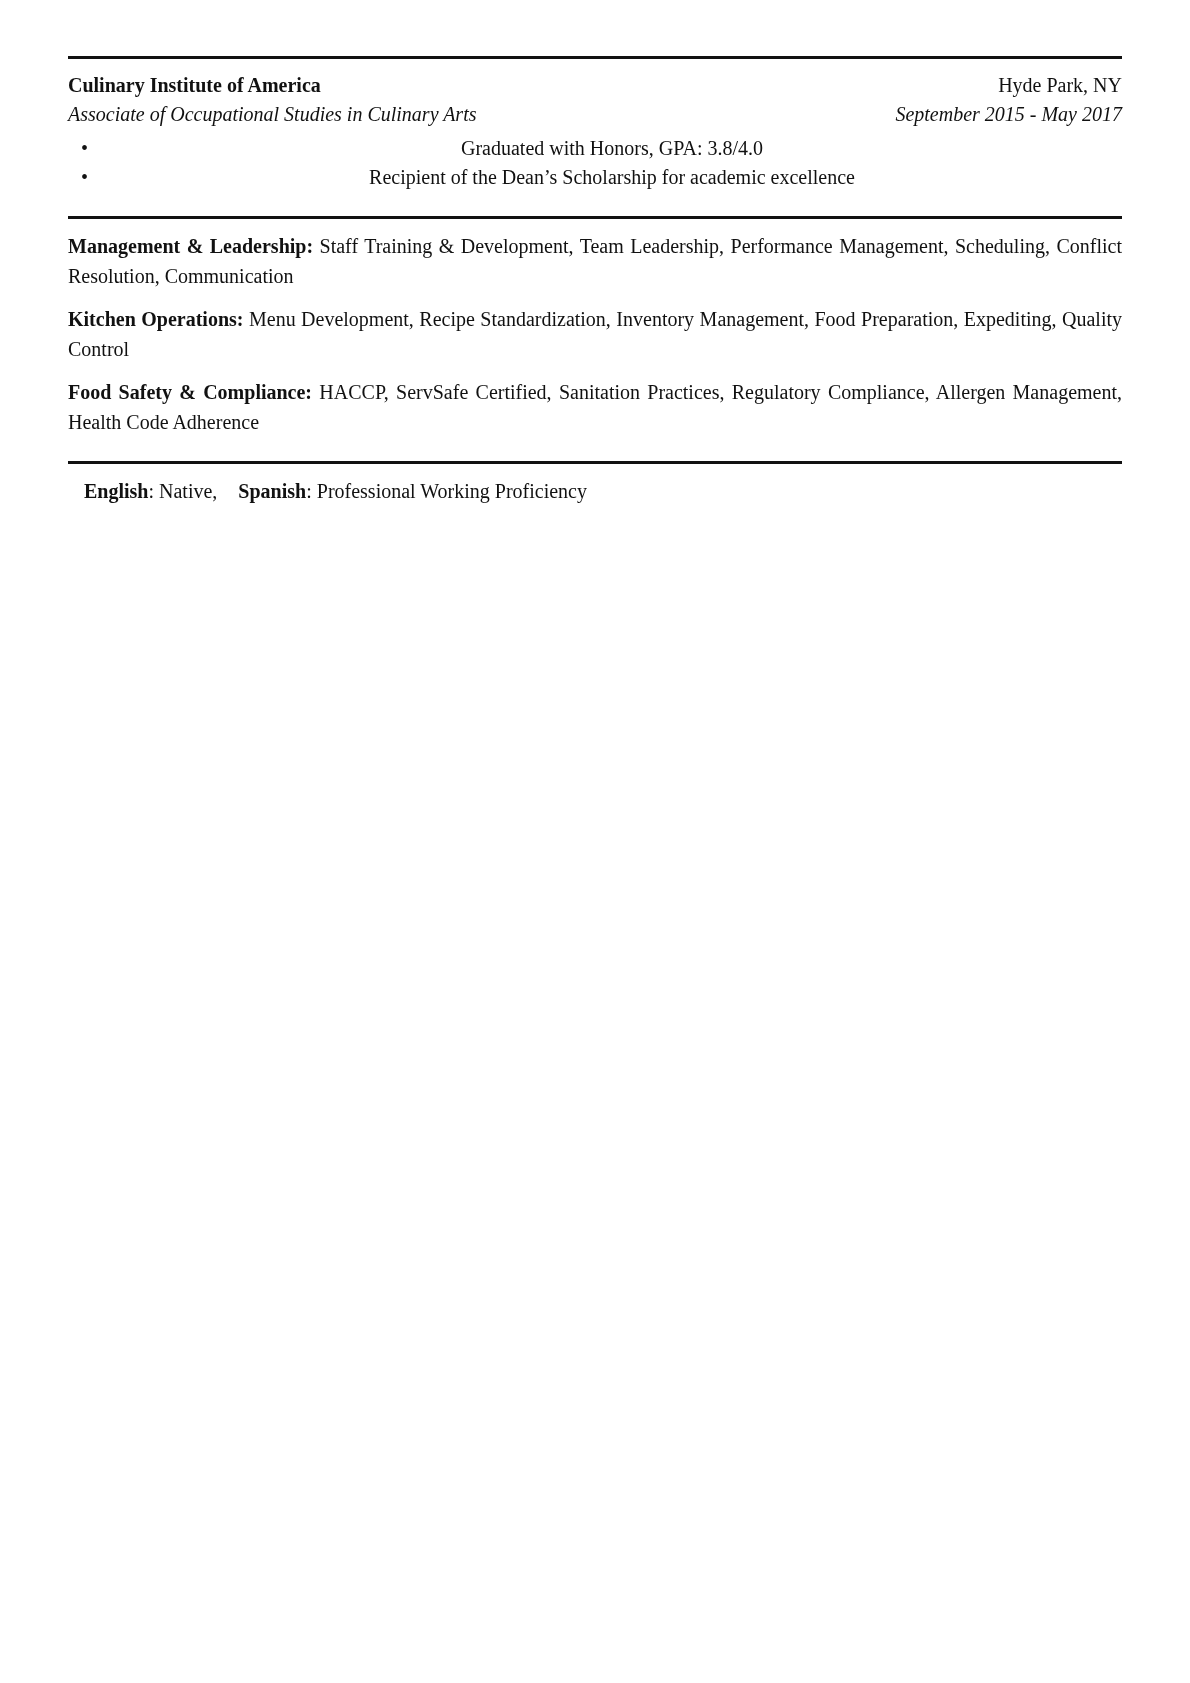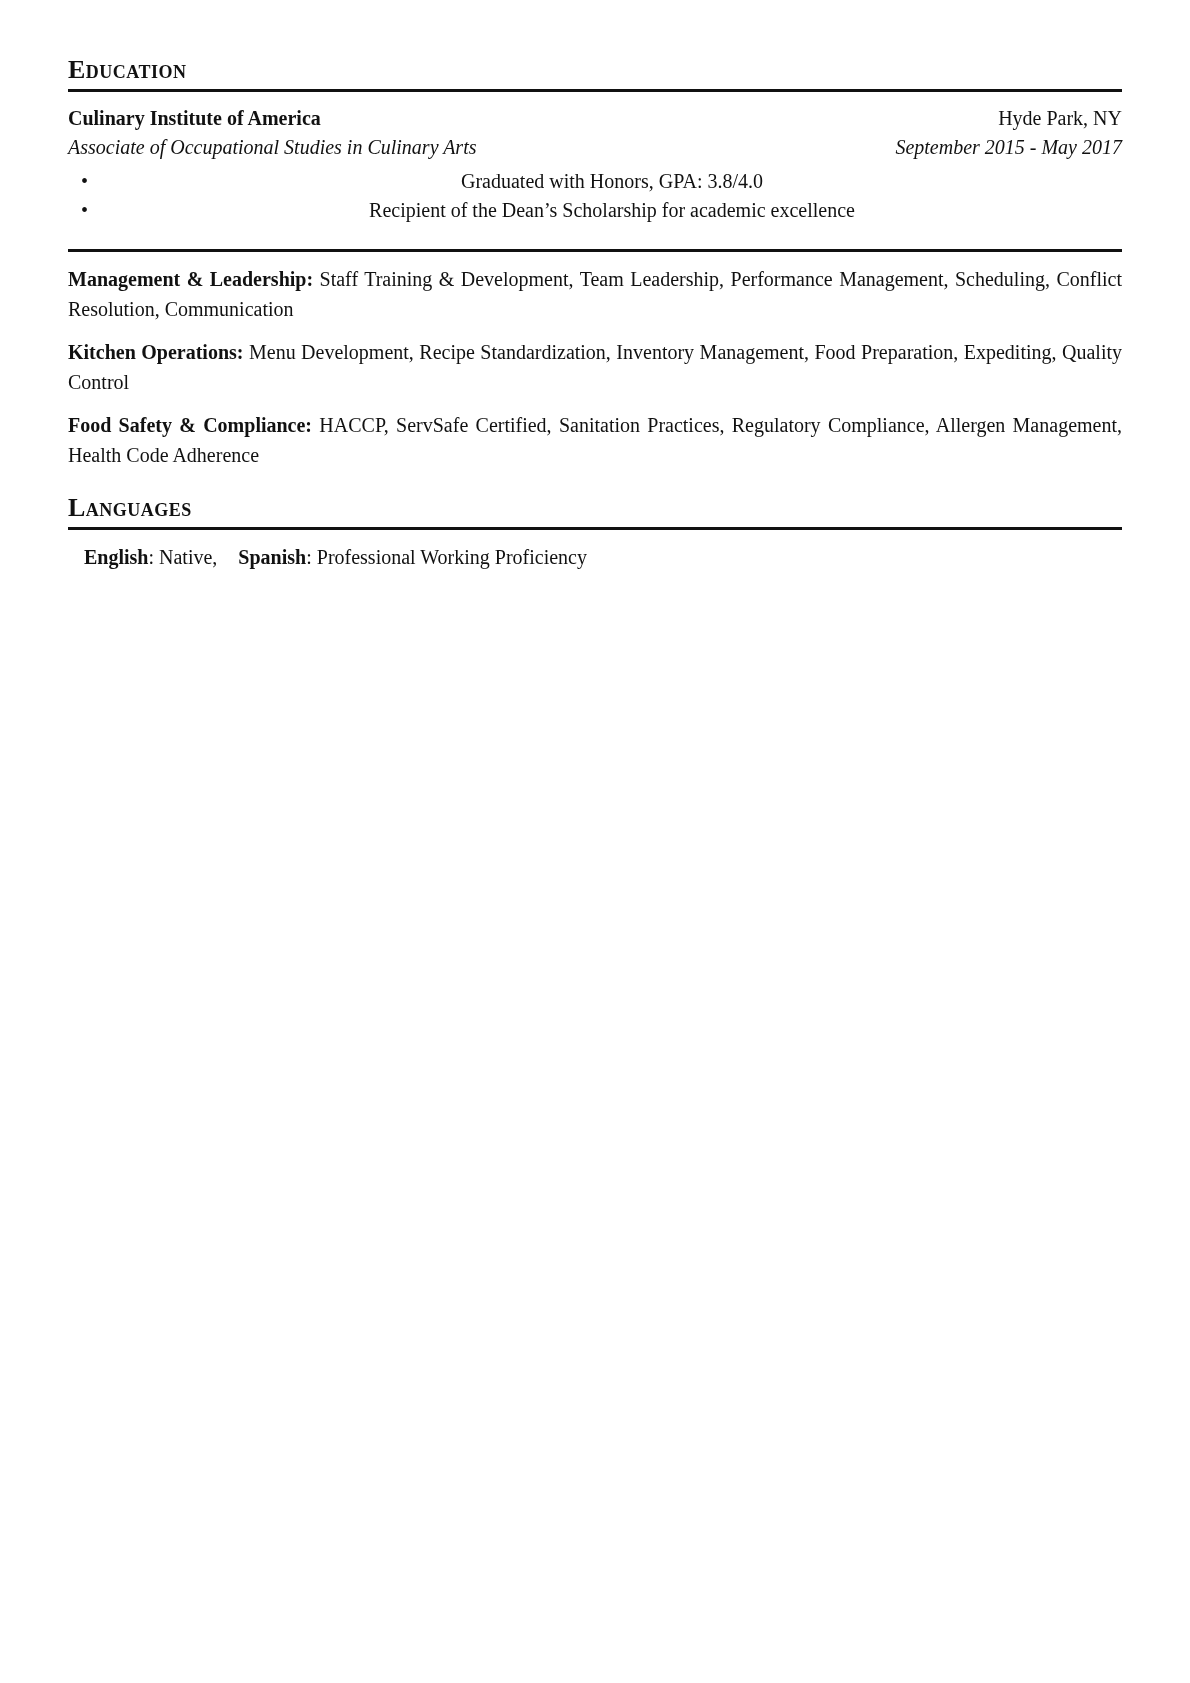--- a/index.html
+++ b/index.html
@@ -81,21 +81,20 @@
     font-weight: bold;
     margin-left: 16px;
   }
 </style>
 </head>
 <body>
 
 <div class="page">
 
   <div class="section">
-    <h2 class="sec-heading">Education</h2>
     <div class="sec-rule"></div>
 
     <div class="entry-row">
       <span class="inst">Culinary Institute of America</span>
       <span>Hyde Park, NY</span>
     </div>
     <div class="entry-row italic">
       <span>Associate of Occupational Studies in Culinary Arts</span>
       <span>September 2015 - May 2017</span>
     </div>
@@ -111,19 +110,18 @@
 
     <p class="skill-para"><span class="cat">Management &amp; Leadership:</span> <span>Staff Training &amp; Development, Team Leadership, Performance Management, Scheduling, Conflict Resolution, Communication</span></p>
 
     <p class="skill-para"><span class="cat">Kitchen Operations:</span> <span>Menu Development, Recipe Standardization, Inventory Management, Food Preparation, Expediting, Quality Control</span></p>
 
 
     <p class="skill-para"><span class="cat">Food Safety &amp; Compliance:</span> <span>HACCP, ServSafe Certified, Sanitation Practices, Regulatory Compliance, Allergen Management, Health Code Adherence</span></p>
   </div>
 
   <div class="section">
-    <h2 class="sec-heading">Languages</h2>
     <div class="sec-rule"></div>
 
     <p class="lang-line"><b>English</b><span>: </span><span>Native</span><span>, </span><b>Spanish</b><span>: </span><span>Professional Working Proficiency</span></p>
   </div>
 
 </div>
 
 </body></html>

